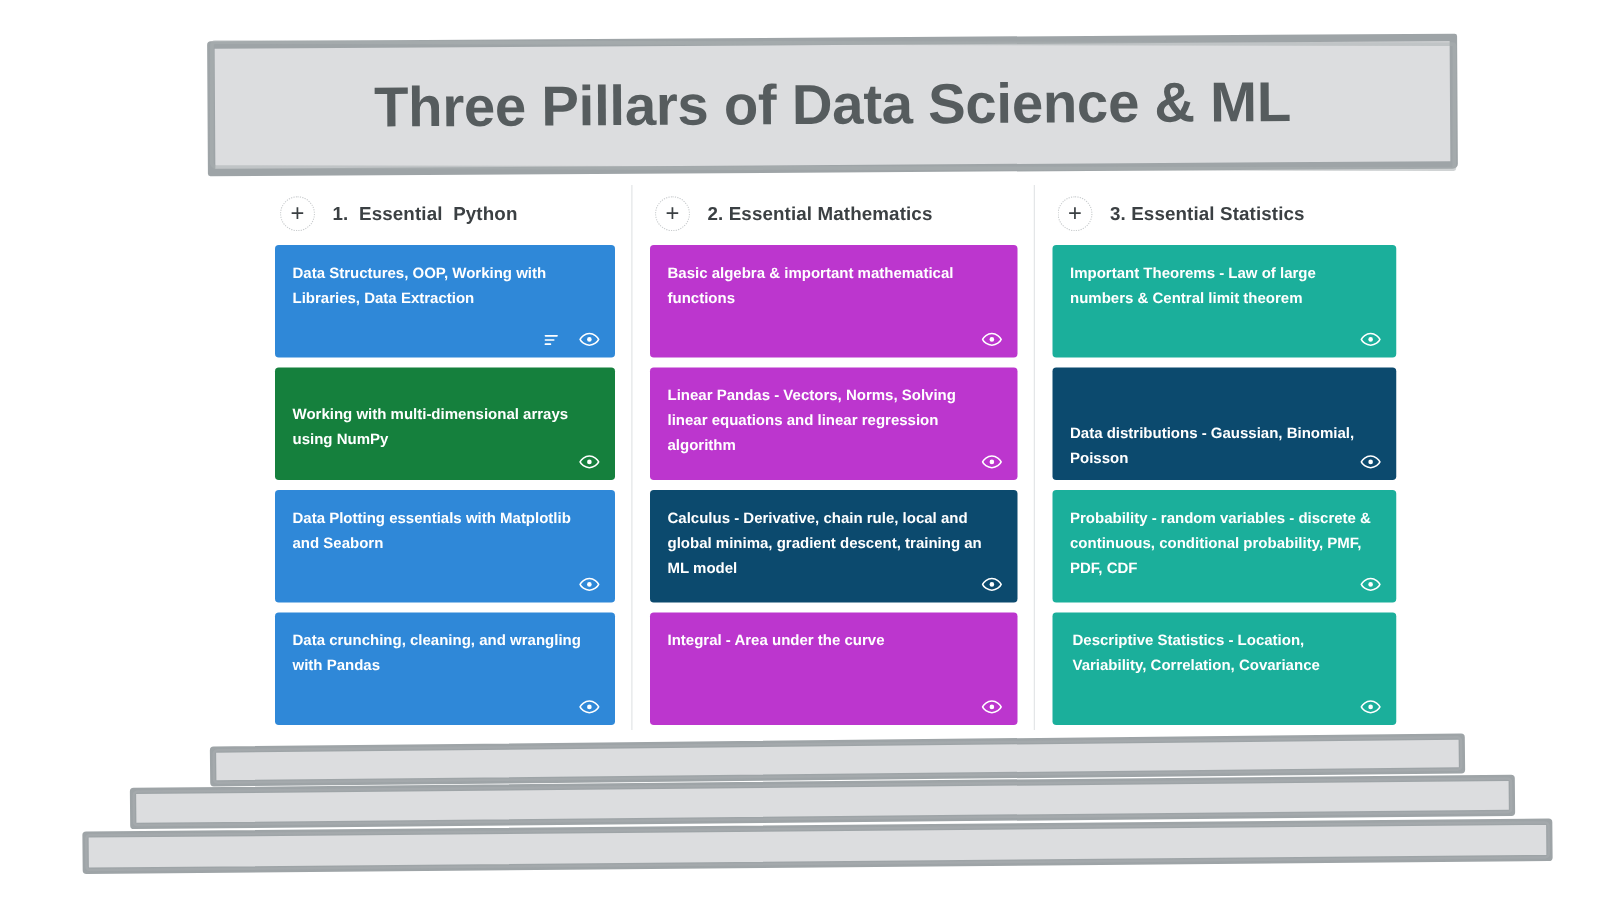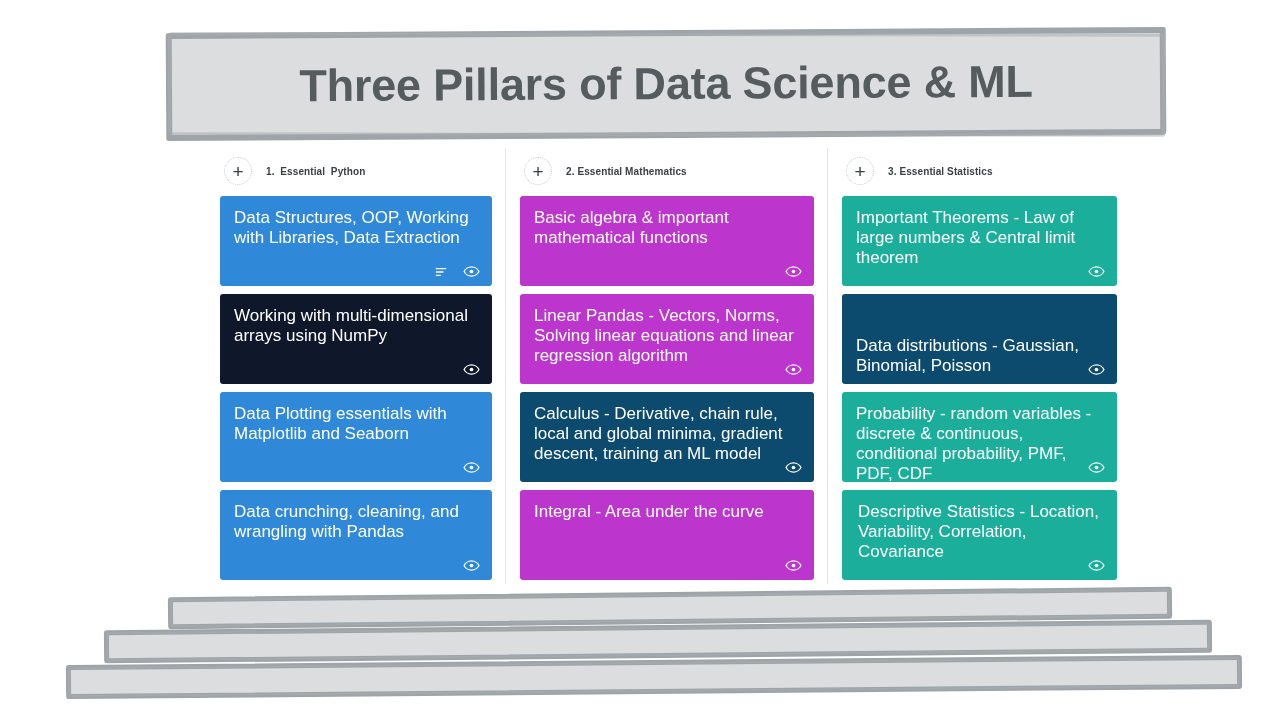--- a/index.html
+++ b/index.html
@@ -112,44 +112,44 @@
     align-items: center;
     justify-content: center;
     color: #3b4043;
     font-size: 19px;
     line-height: 1;
     font-weight: 300;
     flex: 0 0 auto;
     margin-right: 14px;
   }
   .col-title {
-    font-size: 10px;
+    font-size: 15px;
     font-weight: bold;
     color: #3b4043;
     letter-spacing: 0.1px;
     white-space: pre;
   }
 
   
   .card {
     position: relative;
     box-sizing: border-box;
     border-radius: 3px;
     margin-bottom: 8px;
     padding: 12px 14px 8px 14px;
     color: #ffffff;
     min-height: 90px;
     display: flex;
     flex-direction: column;
     justify-content: flex-start;
   }
   .card-text {
-    font-size: 17px;
+    font-size: 12px;
     line-height: 20px;
-    font-weight: 400;
+    font-weight: 700;
     color: #ffffff;
     max-width: 100%;
   }
   .card-icons {
     position: absolute;
     right: 12px;
     bottom: 6px;
     display: flex;
     align-items: center;
     gap: 14px;
@@ -212,21 +212,21 @@
               </svg>
             </span>
             <span>
               <svg width="17" height="17" viewBox="0 0 24 24" class="icon-svg">
                 <path d="M12 5.5C6.8 5.5 2.7 9.1 1.5 12c1.2 2.9 5.3 6.5 10.5 6.5s9.3-3.6 10.5-6.5C21.3 9.1 17.2 5.5 12 5.5z" fill="none" stroke="#ffffff" stroke-width="1.7"></path>
                 <circle cx="12" cy="12" r="2.6" fill="#ffffff"></circle>
               </svg>
             </span>
           </div>
         </div>
-        <div class="card" style="background: #0f172a; height: 88px;">
+        <div class="card" style="background: #15803d; height: 88px; justify-content: center;">
           <div class="card-text">Working with multi-dimensional arrays using NumPy</div>
           <div class="card-icons">
             <span>
               <svg width="17" height="17" viewBox="0 0 24 24" class="icon-svg">
                 <path d="M12 5.5C6.8 5.5 2.7 9.1 1.5 12c1.2 2.9 5.3 6.5 10.5 6.5s9.3-3.6 10.5-6.5C21.3 9.1 17.2 5.5 12 5.5z" fill="none" stroke="#ffffff" stroke-width="1.7"></path>
                 <circle cx="12" cy="12" r="2.6" fill="#ffffff"></circle>
               </svg>
             </span>
           </div>
         </div>

